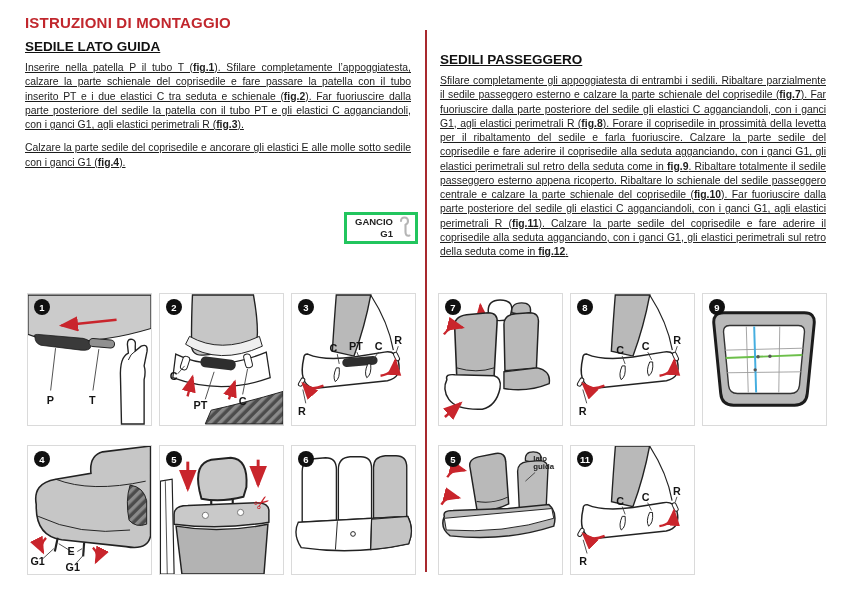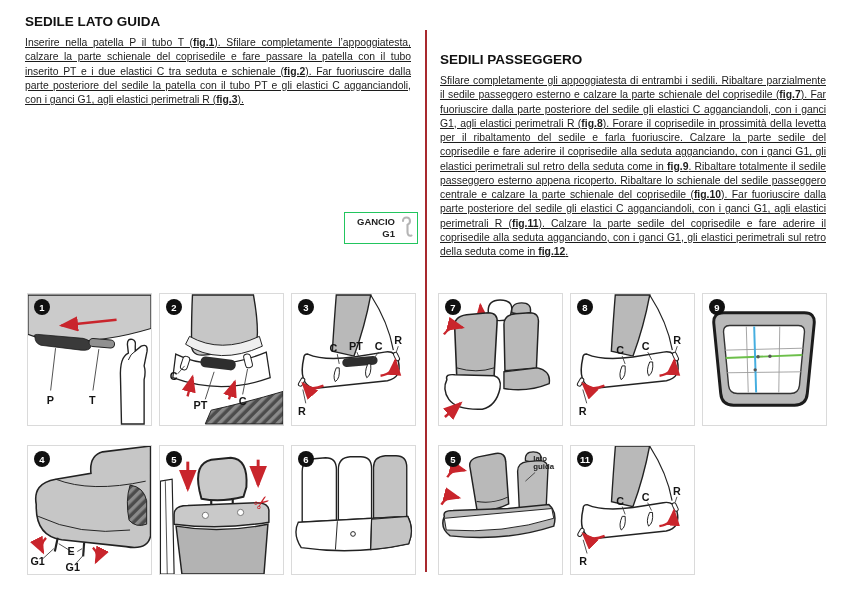--- a/index.html
+++ b/index.html
@@ -3,27 +3,27 @@
 <meta charset="utf-8">
 <style>
   html,body{margin:0;padding:0;background:#ffffff;}
   #page{position:relative;width:848px;height:600px;background:#fff;overflow:hidden;
         font-family:"Liberation Sans",sans-serif;color:#1a1a1a;}
   
   .col{position:absolute;}
   #col-left{left:25px;top:14px;width:386px;}
   #col-right{left:440px;top:52px;width:386px;}
   h1.title{margin:0 0 8px 0;font-size:15px;font-weight:700;color:#c1272d;letter-spacing:.2px;}
-  h2.subhead{margin:0 0 7px 0;font-size:13.5px;font-weight:700;color:#111;}
+  h2.subhead{margin:0 0 7px 0;font-size:13.5px;font-weight:700;color:#111;text-decoration:underline;}
   p.body{margin:0 0 9px 0;font-size:10.4px;line-height:1.37;text-align:justify;color:#1c1c1c;text-decoration:underline;}
   p.body b{font-weight:700;}
   
   #divider{position:absolute;left:425px;top:30px;width:2px;height:542px;background:#a8292e;}
   
-  #hook-box{position:absolute;left:344px;top:212px;width:74px;height:32px;border:1px solid #22c55e;
+  #hook-box{position:absolute;left:344px;top:212px;width:74px;height:32px;border:3px solid #22c55e;
             background:#fff;display:flex;align-items:center;justify-content:flex-end;gap:5px;
             padding:1px 4px;box-sizing:border-box;}
   #hook-box .txt{font-size:9.5px;font-weight:700;line-height:1.25;text-align:right;color:#222;}
   
   .fig-grid{position:absolute;top:293px;display:grid;grid-template-columns:125px 125px 125px;
             grid-template-rows:133px 130px;column-gap:7px;row-gap:19px;}
   #grid-left{left:27px;}
   #grid-right{left:438px;}
   .panel{position:relative;background:#fff;border:1px solid #dadada;box-sizing:border-box;}
   .panel svg{position:absolute;left:0;top:0;width:100%;height:100%;}
@@ -47,22 +47,24 @@
     <pattern id="hatch" patternUnits="userSpaceOnUse" width="7" height="7" patternTransform="rotate(45)">
       <rect width="7" height="7" fill="#4c4c4c"></rect>
       <rect width="3.5" height="7" fill="#8a8a8a"></rect>
     </pattern>
   </defs>
 </svg>
 
 <div id="page">
 
   <div class="col" id="col-left">
+    <h1 class="title">ISTRUZIONI DI MONTAGGIO</h1>
     <h2 class="subhead">SEDILE LATO GUIDA</h2>
     <p class="body">Inserire nella patella P il tubo T (<b>fig.1</b>). Sfilare completamente l’appoggiatesta, calzare la parte schienale del coprisedile e fare passare la patella con il tubo inserito PT e i due elastici C tra seduta e schienale (<b>fig.2</b>). Far fuoriuscire dalla parte posteriore del sedile la patella con il tubo PT e gli elastici C agganciandoli, con i ganci G1, agli elastici perimetrali R (<b>fig.3</b>).</p>
+    <p class="body">Calzare la parte sedile del coprisedile e ancorare gli elastici E alle molle sotto sedile con i ganci G1 (<b>fig.4</b>).</p>
   </div>
 
   <div id="hook-box">
     <div class="txt">
       <div>GANCIO</div>
       <div>G1</div>
     </div>
     <svg width="13" height="24" viewBox="0 0 13 24">
       <path d="M3,5 Q3,1.5 6.5,1.5 Q10,1.5 10,5 Q10,7.5 7.5,8.8 L7.5,16 Q7.5,20.5 11.5,19.5" stroke="#b5b5b5" stroke-width="2.1" fill="none" stroke-linecap="round"></path>
     </svg>

